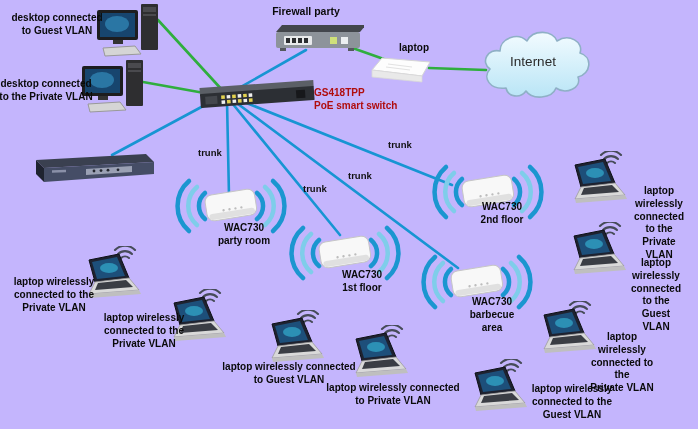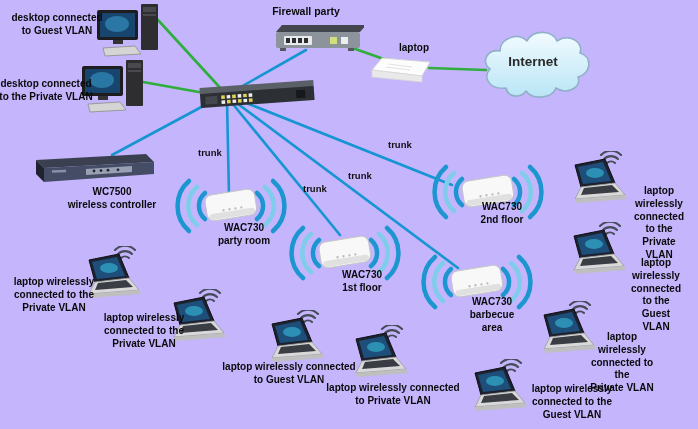--- a/index.html
+++ b/index.html
@@ -17,21 +17,21 @@
     font-size:10px; font-weight:bold; line-height:1.28; color:#0a0a0a;
   }
   .lbl.leftalign { transform:none; text-align:left; }
   .switch-lbl { color:#b00d0d; }
   .trunk {
     position:absolute; font-size:9.5px; font-weight:bold; color:#111;
     white-space:nowrap;
   }
   .internet-lbl {
     position:absolute; transform:translateX(-50%);
-    font-size:13.5px; font-weight:700; color:#2a2a2a;
+    font-size:13.5px; font-weight:400; color:#2a2a2a;
   }
   .switch-svg { transform:rotate(-4deg); }
 </style>
 </head>
 <body>
 
 <div class="canvas">
 
   <svg class="defs" aria-hidden="true">
     <defs>
@@ -217,22 +217,22 @@
       <use href="#sym-laptop"></use>
     </svg>
 
   <div class="lbl" style="left:57px;top:12px">desktop connected
 to Guest VLAN</div>
   <div class="lbl" style="left:46px;top:78px">desktop connected
 to the Private VLAN</div>
   <div class="lbl" style="left:306px;top:5px;font-size:10.5px">Firewall party</div>
   <div class="lbl" style="left:414px;top:42px">laptop</div>
   <div class="internet-lbl" style="left:533px;top:54px">Internet</div>
-  <div class="lbl" style="left:112px;top:186px">WC7500
-wireless controller</div>
+  <div class="lbl leftalign switch-lbl" style="left:314px;top:87px">GS418TPP
+PoE smart switch</div>
 
   <div class="lbl" style="left:244px;top:222px">WAC730
 party room</div>
   <div class="lbl" style="left:362px;top:269px">WAC730
 1st floor</div>
   <div class="lbl" style="left:502px;top:201px">WAC730
 2nd floor</div>
   <div class="lbl" style="left:492px;top:296px">WAC730
 barbecue
 area</div>

